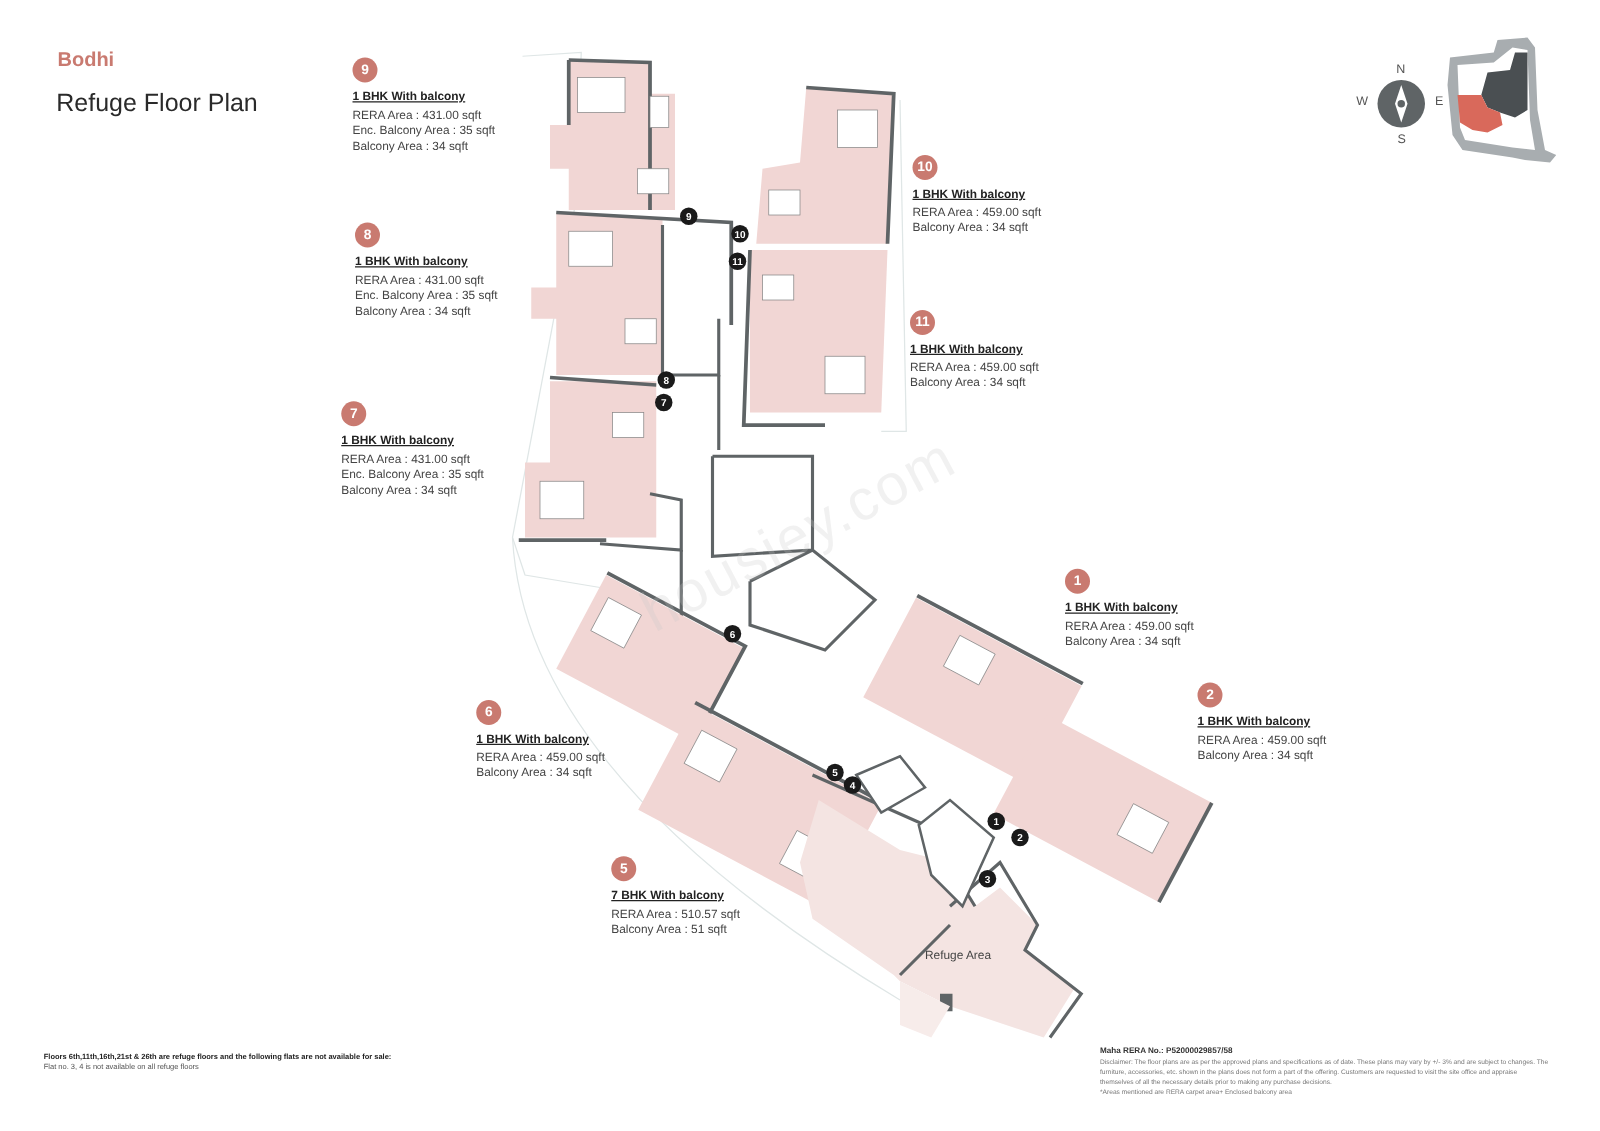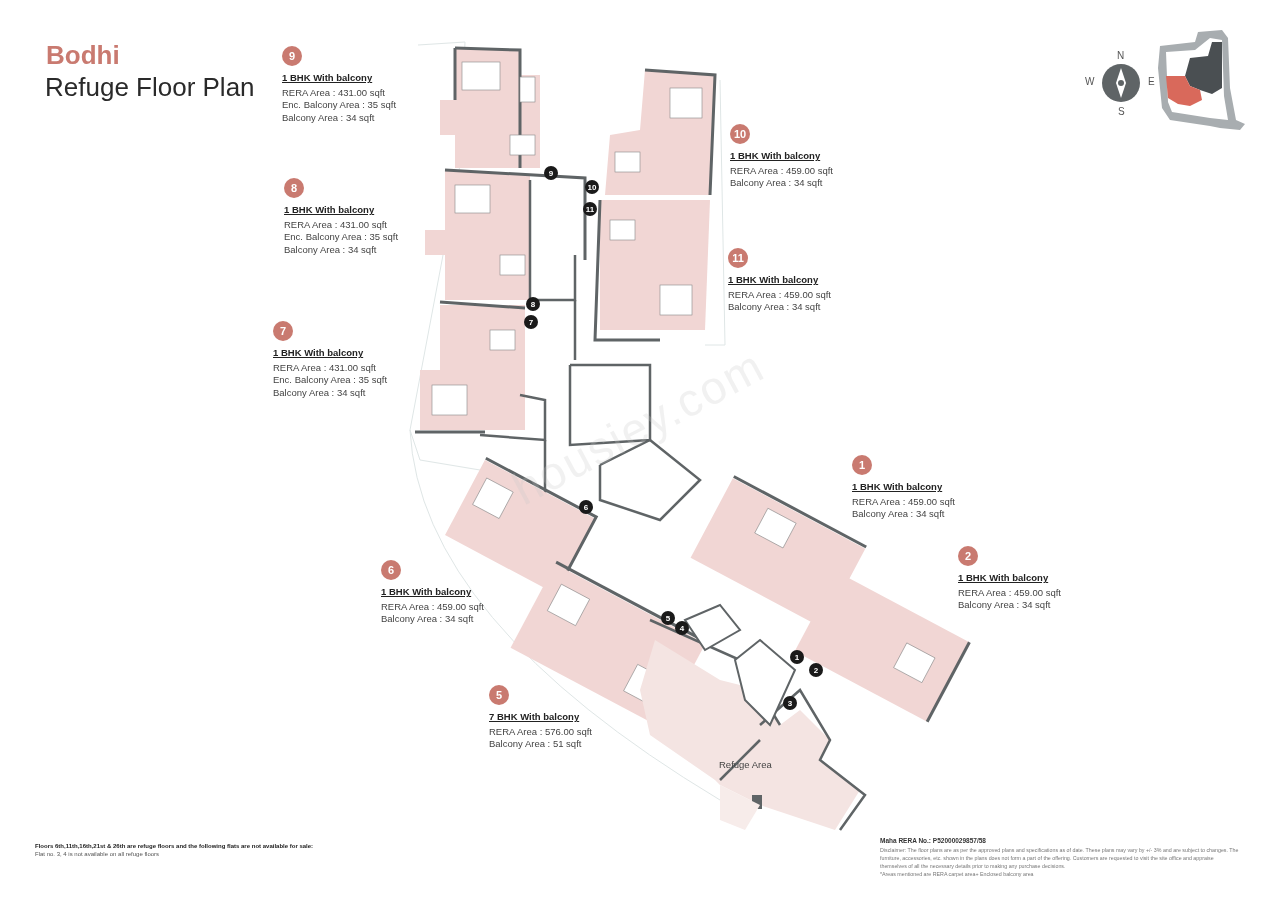--- a/index.html
+++ b/index.html
@@ -1,41 +1,41 @@
 <!DOCTYPE html>
 <html><head>
 <meta charset="utf-8">
 <style>
   * { box-sizing: border-box; margin: 0; padding: 0; }
   html, body { width: 1280px; height: 905px; background: #ffffff; overflow: hidden; }
   body { position: relative; font-family: "Liberation Sans", "DejaVu Sans", sans-serif; color: #333; }
 
-  .brand { position: absolute; left: 46px; top: 40px; font-size: 26px; font-weight: bold; color: #c97a70; }
-  .title { position: absolute; left: 45px; top: 72px; font-size: 26px; color: #2a2a2a; }
+  .brand { position: absolute; left: 46px; top: 40px; font-size: 16px; font-weight: bold; color: #c97a70; }
+  .title { position: absolute; left: 45px; top: 72px; font-size: 20px; color: #2a2a2a; }
 
   .unit-info { position: absolute; font-size: 9.5px; line-height: 12.5px; color: #444; }
   .unit-badge { width: 20px; height: 20px; border-radius: 50%; background: #c97a70; color: #fff;
     font-size: 11px; font-weight: bold; display: flex; align-items: center; justify-content: center; margin-bottom: 6px; }
   .unit-type { font-weight: bold; color: #222; font-size: 9.5px; margin-bottom: 2px; text-decoration: underline; }
 
   .plan { position: absolute; left: 0; top: 0; width: 1280px; height: 905px; }
 
   .compass { position: absolute; left: 1082px; top: 48px; width: 80px; height: 70px; }
   .compass .dir { position: absolute; font-size: 10px; color: #555; }
   .compass .circle { position: absolute; left: 20px; top: 16px; width: 38px; height: 38px; border-radius: 50%; background: #5f6466; }
   .site-map { position: absolute; left: 1150px; top: 28px; width: 95px; height: 105px; }
 
   .footnote { position: absolute; left: 35px; top: 842px; font-size: 6px; line-height: 8px; color: #555; }
   .footnote b { color: #222; }
   .disclaimer { position: absolute; left: 880px; top: 837px; width: 360px; font-size: 5.3px; line-height: 8px; color: #777; }
   .disclaimer .rera { font-size: 6.5px; font-weight: bold; color: #333; margin-bottom: 1px; }
 
   .watermark { position: absolute; left: 500px; top: 400px; font-size: 46px; color: rgba(200,200,200,0.25);
     transform: rotate(-28deg); font-family: "Liberation Sans", sans-serif; letter-spacing: 2px; }
-  .refuge-label { position: absolute; left: 719px; top: 759px; font-size: 9.5px; color: #444; text-align: center; }
+  .refuge-label { position: absolute; left: 740px; top: 759px; font-size: 9.5px; color: #444; text-align: center; }
 </style>
 </head>
 <body>
 
 <div class="brand">Bodhi</div>
 <div class="title">Refuge Floor Plan</div>
 
 <svg class="plan" viewBox="0 0 1280 905" xmlns="http://www.w3.org/2000/svg">
   <g fill="none" stroke="#dfe6e6" stroke-width="1">
 
@@ -231,21 +231,21 @@
 <div class="unit-info" style="left:381px; top:560px;">
   <div class="unit-badge">6</div>
   <div class="unit-type">1 BHK With balcony</div>
   <div>RERA Area : 459.00 sqft</div>
   <div>Balcony Area : 34 sqft</div>
 </div>
 
 <div class="unit-info" style="left:489px; top:685px;">
   <div class="unit-badge">5</div>
   <div class="unit-type">7 BHK With balcony</div>
-  <div>RERA Area : 576.00 sqft</div>
+  <div>RERA Area : 510.57 sqft</div>
   <div>Balcony Area : 51 sqft</div>
 </div>
 
 <div class="compass">
   <span class="dir" style="left:35px; top:2px;">N</span>
   <span class="dir" style="left:3px; top:28px;">W</span>
   <span class="dir" style="left:66px; top:28px;">E</span>
   <span class="dir" style="left:36px; top:58px;">S</span>
   <div class="circle">
     <svg width="38" height="38" viewBox="0 0 38 38">

